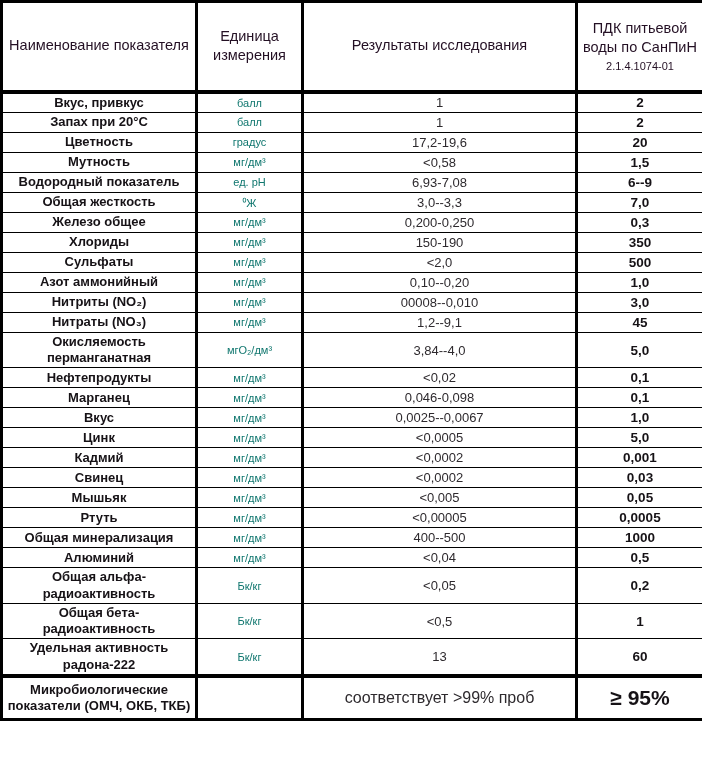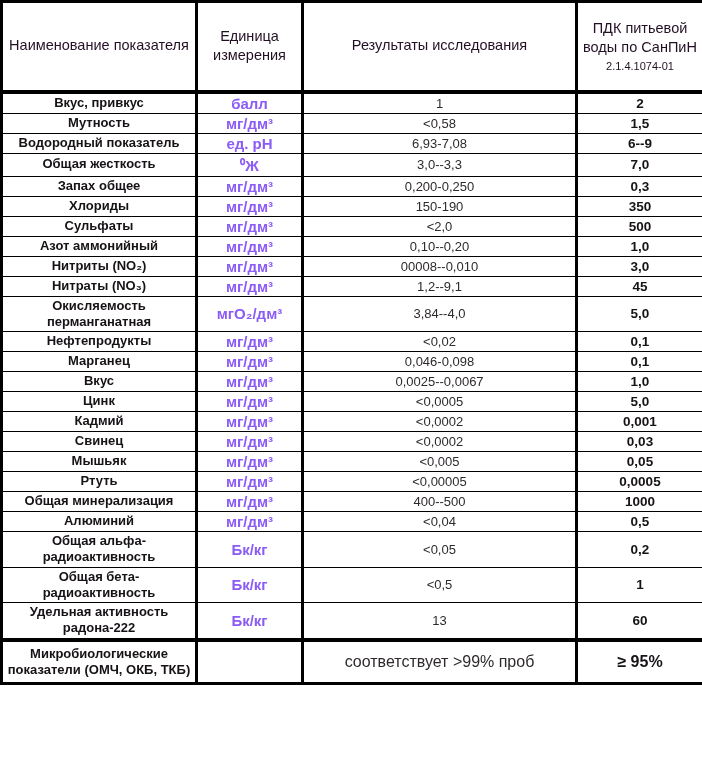--- a/index.html
+++ b/index.html
@@ -44,39 +44,39 @@
     border-bottom: 4px solid #000000;
     color: #241024;
   }
   tbody tr { height: 20px; }
   td.name-cell {
     font-weight: bold;
     font-size: 13px;
     line-height: 1.25;
   }
   td.unit-cell {
-    font-weight: bold;
-    font-size: 15px;
-    color: #8b5cf6;
+    font-weight: normal;
+    font-size: 11px;
+    color: #0f766e;
   }
   td.result-cell {
     font-weight: normal;
     font-size: 13px;
     color: #2e2a2e;
   }
   td.limit-cell {
     font-weight: bold;
     font-size: 13.5px;
   }
   tbody tr:last-child td {
     border-top: 4px solid #000000;
     height: 44px;
   }
   tbody tr:last-child td.result-cell { font-size: 16px; }
-  tbody tr:last-child td.limit-cell  { font-size: 16px; margin-left: 32px; }
+  tbody tr:last-child td.limit-cell  { font-size: 21px; margin-left: 32px; }
   .std-code {
     font-size: 11px;
     margin-top: 1px;
     color: #241024;
   }
   .note { font-weight: bold; }
 </style>
 </head>
 <body>
 
@@ -106,39 +106,51 @@
       </tr>
     </thead>
     <tbody id="table-body">
         <tr>
           <td class="name-cell"><span>Вкус, привкус</span></td>
           <td class="unit-cell"><span>балл</span></td>
           <td class="result-cell"><span>1</span></td>
           <td class="limit-cell"><span>2</span></td>
         </tr>
         <tr>
+          <td class="name-cell"><span>Запах при 20°С</span></td>
+          <td class="unit-cell"><span>балл</span></td>
+          <td class="result-cell"><span>1</span></td>
+          <td class="limit-cell"><span>2</span></td>
+        </tr>
+        <tr>
+          <td class="name-cell"><span>Цветность</span></td>
+          <td class="unit-cell"><span>градус</span></td>
+          <td class="result-cell"><span>17,2-19,6</span></td>
+          <td class="limit-cell"><span>20</span></td>
+        </tr>
+        <tr>
           <td class="name-cell"><span>Мутность</span></td>
           <td class="unit-cell"><span>мг/дм³</span></td>
           <td class="result-cell"><span>&lt;0,58</span></td>
           <td class="limit-cell"><span>1,5</span></td>
         </tr>
         <tr>
           <td class="name-cell"><span>Водородный показатель</span></td>
           <td class="unit-cell"><span>ед. рН</span></td>
           <td class="result-cell"><span>6,93-7,08</span></td>
           <td class="limit-cell"><span>6--9</span></td>
         </tr>
         <tr>
           <td class="name-cell"><span>Общая жесткость</span></td>
           <td class="unit-cell"><span>⁰Ж</span></td>
           <td class="result-cell"><span>3,0--3,3</span></td>
           <td class="limit-cell"><span>7,0</span></td>
         </tr>
         <tr>
-          <td class="name-cell"><span>Запах общее</span></td>
+          <td class="name-cell"><span>Железо общее</span></td>
           <td class="unit-cell"><span>мг/дм³</span></td>
           <td class="result-cell"><span>0,200-0,250</span></td>
           <td class="limit-cell"><span>0,3</span></td>
         </tr>
         <tr>
           <td class="name-cell"><span>Хлориды</span></td>
           <td class="unit-cell"><span>мг/дм³</span></td>
           <td class="result-cell"><span>150-190</span></td>
           <td class="limit-cell"><span>350</span></td>
         </tr>

